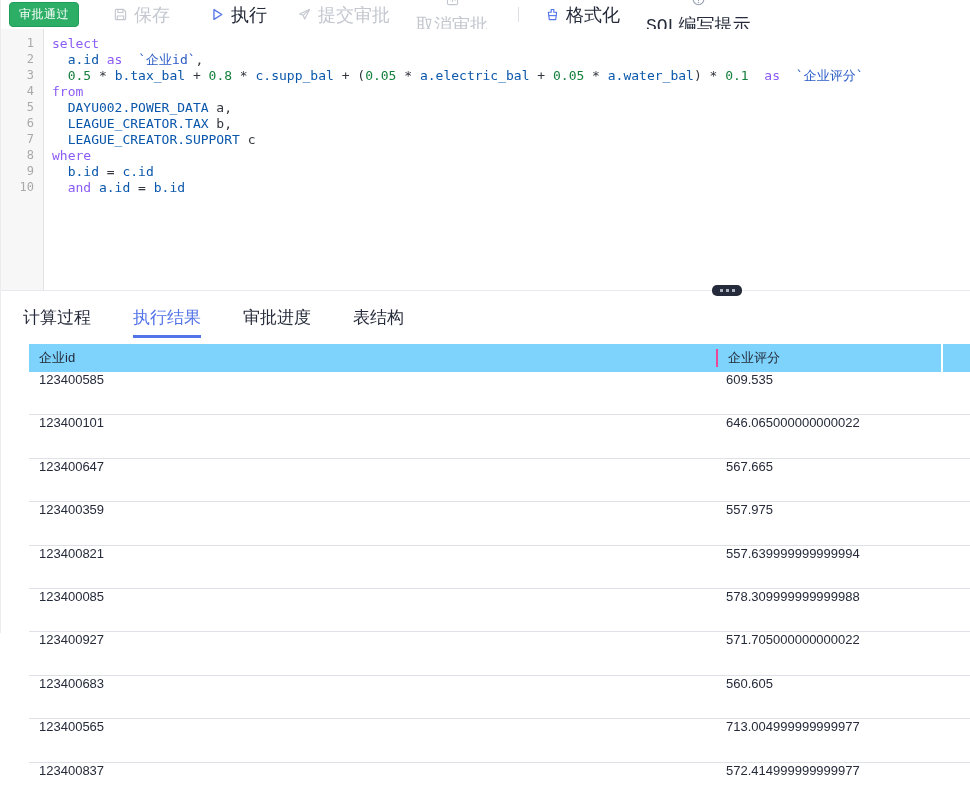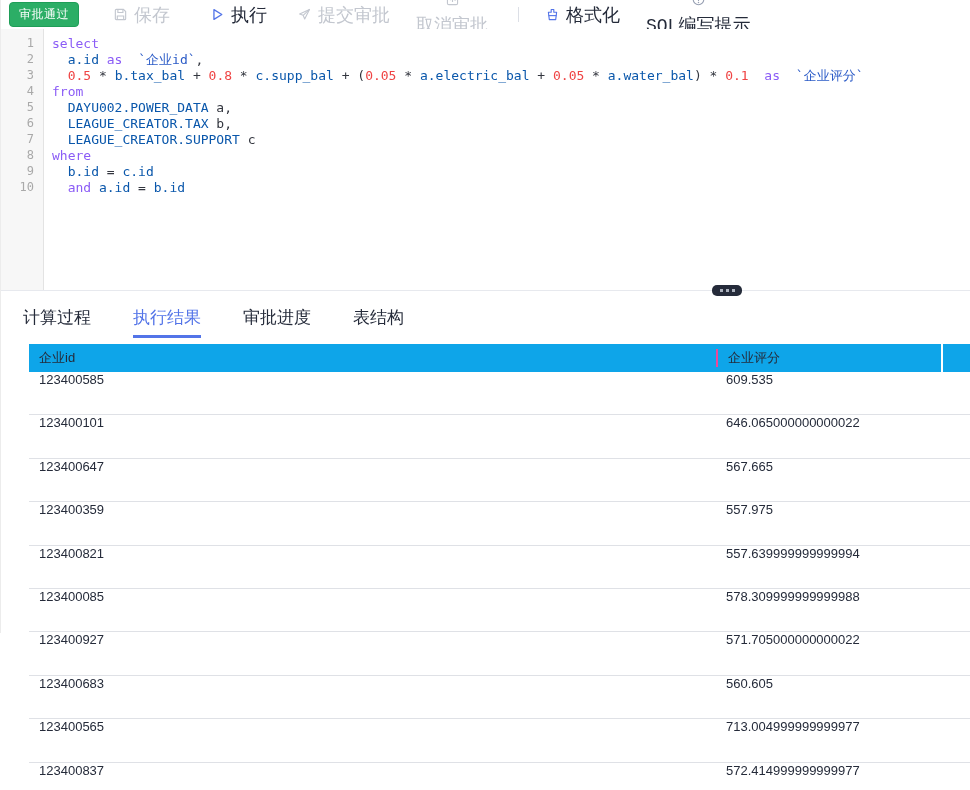--- a/index.html
+++ b/index.html
@@ -22,38 +22,38 @@
 
   
   .editor { position:relative; height:261px; background:#fff; }
   .gutter { position:absolute; left:0; top:0; bottom:0; width:43px; background:#f7f7f7;
     border-right:1px solid #e3e3e3; padding-top:7px; }
   .ln { height:16px; line-height:16px; text-align:right; padding-right:9px; color:#a9a9a9;
     font:12px "DejaVu Sans Mono", monospace; }
   .codebox { position:absolute; left:44px; right:0; top:0; bottom:0; padding:7px 0 0 7px;
     font:13px "DejaVu Sans Mono", monospace; overflow:hidden; }
   .code-line { height:16px; line-height:16px; white-space:pre; }
-  .tk-kw { color:#8b5cf6; } .tk-id { color:#0a57ab; } .tk-num { color:#ef4444; }
+  .tk-kw { color:#8b5cf6; } .tk-id { color:#0a57ab; } .tk-num { color:#15803d; }
   .tk-str { color:#2b5bc7;margin-left:8px; } .tk-pl { color:#33363f; }
 
   
   .splitter { position:relative; border-top:1px solid #e7e9ee; height:12px; }
   .drag-pill { position:absolute; left:711px; top:-6px; width:30px; height:11px; background:#252b3a;
     border-radius:5px; display:flex; align-items:center; justify-content:center; gap:3px; cursor:row-resize; }
   .drag-pill i { width:3px; height:3px; background:#aab0bc; display:block; }
 
   
   .tabs { display:flex; padding-left:22px; height:33px; align-items:center; }
   .tab { font-size:17px; margin-right:42px; padding-bottom:6px; padding-top:6px; cursor:pointer; color:#252b3a;
     border-bottom:3px solid transparent; }
   .tab.active { color:#5374e8; border-bottom-color:#5374e8; }
 
   
   .rtable { margin:9px 0 0 28px; font-size:13px; }
-  .thead { display:flex; background:#0ea5e9; height:28px; align-items:center; color:#252b3a; }
+  .thead { display:flex; background:#7dd3fc; height:28px; align-items:center; color:#252b3a; }
   .th { padding-left:10px; }
   .th.c0 { width:687px; } .th.c1 { width:225px; border-left:2px solid #ec4899; }
   .th.c2 { width:28px; border-left:2px solid #fff; height:100%; }
   .trow { display:flex; height:43.4px; border-bottom:1px solid #dfe1e6; }
   .tcell { padding-left:10px; }
   .tcell.c0 { width:687px; } .tcell.c1 { width:225px; }
 </style>
 </head>
 <body>
 

